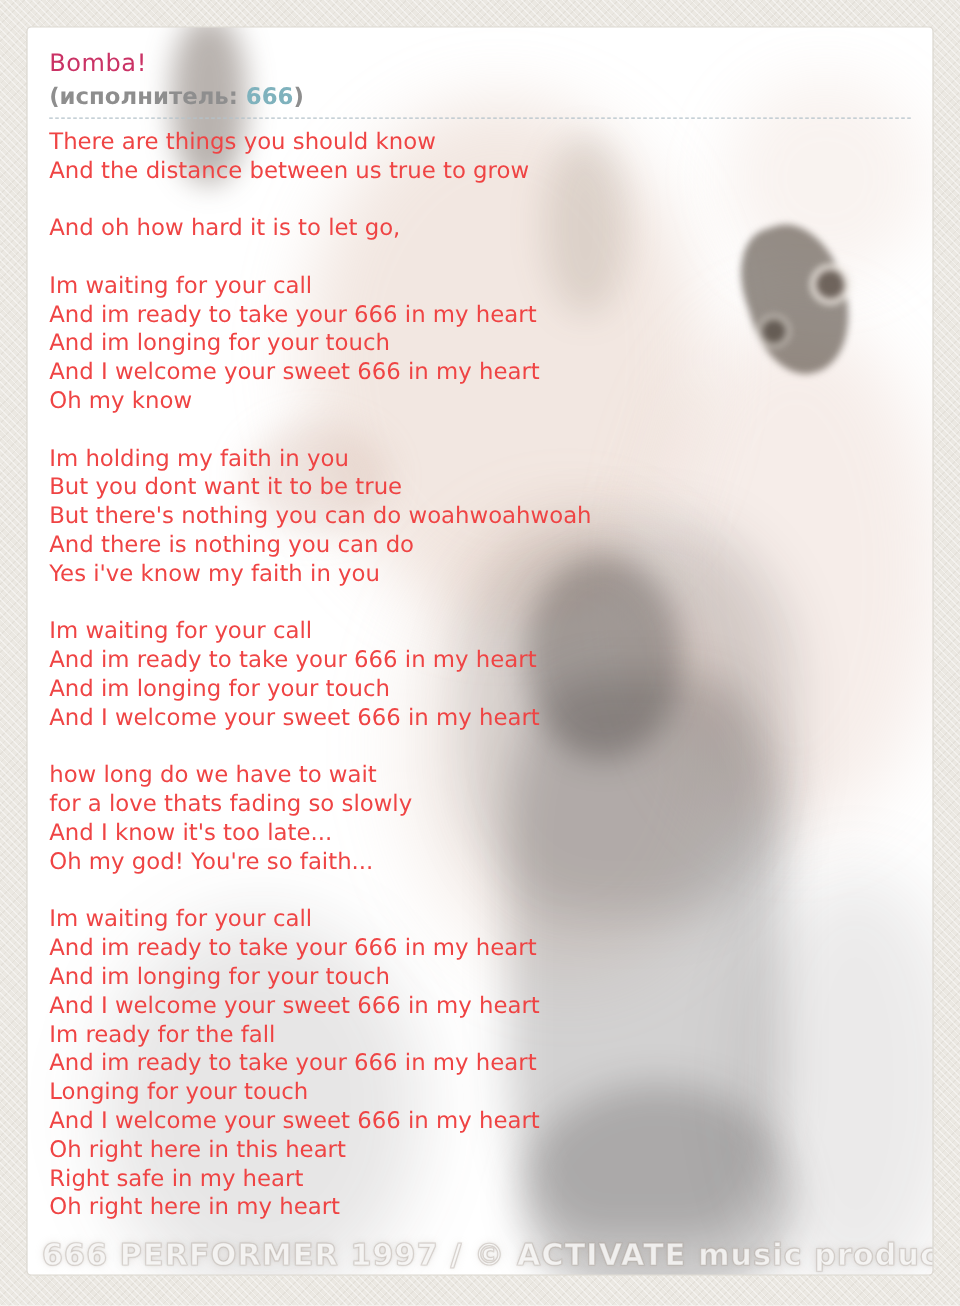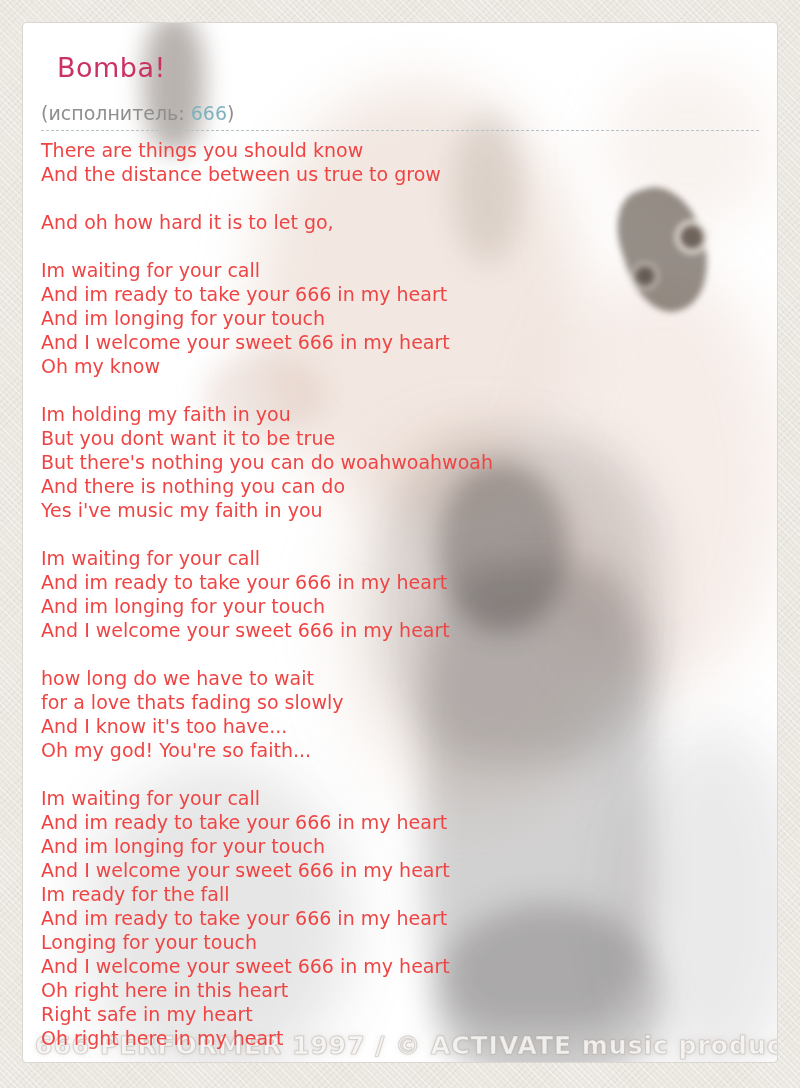--- a/index.html
+++ b/index.html
@@ -49,24 +49,24 @@
   .watermark {
     position: absolute; left: 12px; bottom: 2px; z-index: 1;
     font-weight: bold; font-size: 25px; letter-spacing: 1px; white-space: nowrap;
     color: rgba(255,255,255,0.80);
     -webkit-text-stroke: 1px rgba(168,158,148,0.35);
     text-shadow: 0 0 2px rgba(160,150,140,0.45), 0 0 7px rgba(185,175,165,0.30);
   }
   
   .content { position: relative; z-index: 2; padding: 12px 18px 0; }
   .song-title {
-    margin: 16px; font-size: 27px; font-weight: normal; line-height: 34px;
+    margin: 0; font-size: 20px; font-weight: normal; line-height: 34px;
     color: #ca3265; letter-spacing: 0.5px;
   }
-  .artist-line { font-size: 19px; line-height: 25px; color: #8e8e8e; }
+  .artist-line { font-size: 19px; line-height: 25px; color: #8e8e8e; font-weight: bold; }
   .artist-link { color: #7fb2bd; text-decoration: none; cursor: pointer; }
   .header-block { border-bottom: 1px dashed #b4c2ca; padding-bottom: 4px; }
   .lyrics { margin-top: 7px; font-size: 19px; line-height: 24px; color: #ef4444; }
   .verse { margin: 0 0 24px; }
 </style>
 </head>
 <body>
 
 <div class="card">
 
@@ -94,20 +94,20 @@
   <div class="watermark">666 PERFORMER 1997 / © ACTIVATE music productions</div>
 
   <div class="content">
     <div class="header-block">
       <h1 class="song-title">Bomba!</h1>
       <div class="artist-line"><span>(исполнитель: </span><a class="artist-link">666</a><span>)</span></div>
     </div>
     <div class="lyrics">
         <p class="verse"><span>There are things you should know</span><br><span>And the distance between us true to grow</span><br><br><span>And oh how hard it is to let go,</span><br></p>
         <p class="verse"><span>Im waiting for your call</span><br><span>And im ready to take your 666 in my heart</span><br><span>And im longing for your touch</span><br><span>And I welcome your sweet 666 in my heart</span><br><span>Oh my know</span></p>
-        <p class="verse"><span>Im holding my faith in you</span><br><span>But you dont want it to be true</span><br><span>But there's nothing you can do woahwoahwoah</span><br><span>And there is nothing you can do</span><br><span>Yes i've music my faith in you</span></p>
+        <p class="verse"><span>Im holding my faith in you</span><br><span>But you dont want it to be true</span><br><span>But there's nothing you can do woahwoahwoah</span><br><span>And there is nothing you can do</span><br><span>Yes i've know my faith in you</span></p>
         <p class="verse"><span>Im waiting for your call</span><br><span>And im ready to take your 666 in my heart</span><br><span>And im longing for your touch</span><br><span>And I welcome your sweet 666 in my heart</span></p>
-        <p class="verse"><span>how long do we have to wait</span><br><span>for a love thats fading so slowly</span><br><span>And I know it's too have...</span><br><span>Oh my god! You're so faith...</span></p>
+        <p class="verse"><span>how long do we have to wait</span><br><span>for a love thats fading so slowly</span><br><span>And I know it's too late...</span><br><span>Oh my god! You're so faith...</span></p>
         <p class="verse"><span>Im waiting for your call</span><br><span>And im ready to take your 666 in my heart</span><br><span>And im longing for your touch</span><br><span>And I welcome your sweet 666 in my heart</span><br><span>Im ready for the fall</span><br><span>And im ready to take your 666 in my heart</span><br><span>Longing for your touch</span><br><span>And I welcome your sweet 666 in my heart</span><br><span>Oh right here in this heart</span><br><span>Right safe in my heart</span><br><span>Oh right here in my heart</span></p>
       </div>
   </div>
 
 </div>
 
 </body></html>

